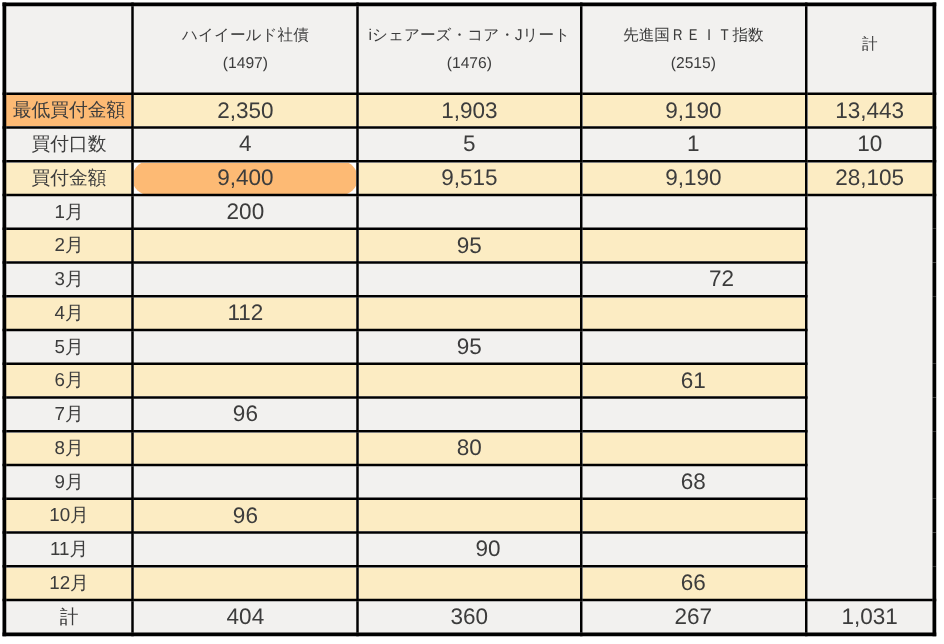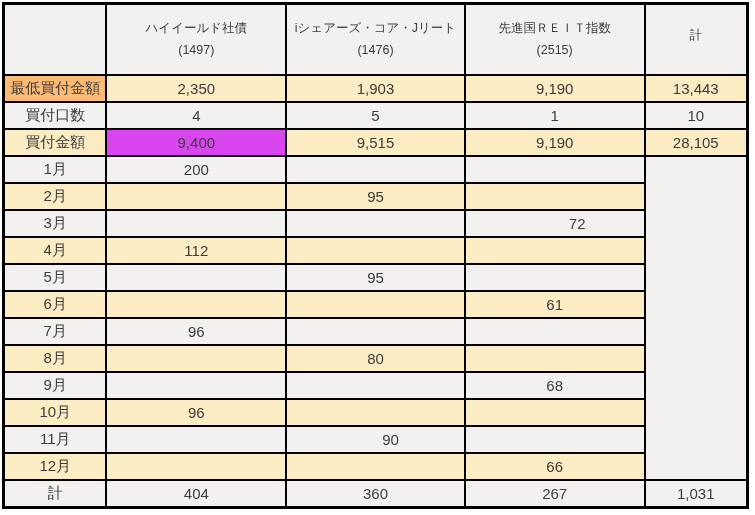--- a/index.html
+++ b/index.html
@@ -33,21 +33,21 @@
   tbody tr { height: 27px; }
   tbody tr.total-row { height: 28px; }
   .col-label  { width: 102px; }
   .col-fund1  { width: 178px; }
   .col-fund2  { width: 177px; }
   .col-fund3  { width: 178px; }
   .col-total  { width: 102px; }
   th .hline1 { font-size: 12.5px; line-height: 1.0; margin-bottom: 9px; }
   th .hline2 { font-size: 12.5px; line-height: 1.0; }
   td.row-label { font-size: 15px; letter-spacing: 0px; }
-  td.cell-value { font-size: 15px; }
+  td.cell-value { font-size: 18px; }
 </style>
 </head>
 <body>
 
 <div class="table-wrap">
   <table class="sheet">
     <colgroup>
       <col class="col-label">
       <col class="col-fund1">
       <col class="col-fund2">
@@ -88,21 +88,21 @@
         </tr>
         <tr>
           <td class="row-label" style="background: rgb(242, 241, 239);">買付口数</td>
           <td class="cell-value" style="background: rgb(242, 241, 239);">4</td>
           <td class="cell-value" style="background: rgb(242, 241, 239);">5</td>
           <td class="cell-value" style="background: rgb(242, 241, 239);">1</td>
           <td class="cell-value" style="background: rgb(242, 241, 239);">10</td>
         </tr>
         <tr>
           <td class="row-label" style="background: rgb(252, 236, 195);">買付金額</td>
-          <td class="cell-value" style="background: #d946ef;">9,400</td>
+          <td class="cell-value" style="background: #fdba74; border-radius: 13px;">9,400</td>
           <td class="cell-value" style="background: rgb(252, 236, 195);">9,515</td>
           <td class="cell-value" style="background: rgb(252, 236, 195);">9,190</td>
           <td class="cell-value" style="background: rgb(252, 236, 195);">28,105</td>
         </tr>
         <tr>
           <td class="row-label" style="background: rgb(242, 241, 239);">1月</td>
           <td class="cell-value" style="background: rgb(242, 241, 239);">200</td>
           <td class="cell-value" style="background: rgb(242, 241, 239);"></td>
           <td class="cell-value" style="background: rgb(242, 241, 239);"></td>
           <td rowspan="12" style="background: rgb(242, 241, 239);"></td>

